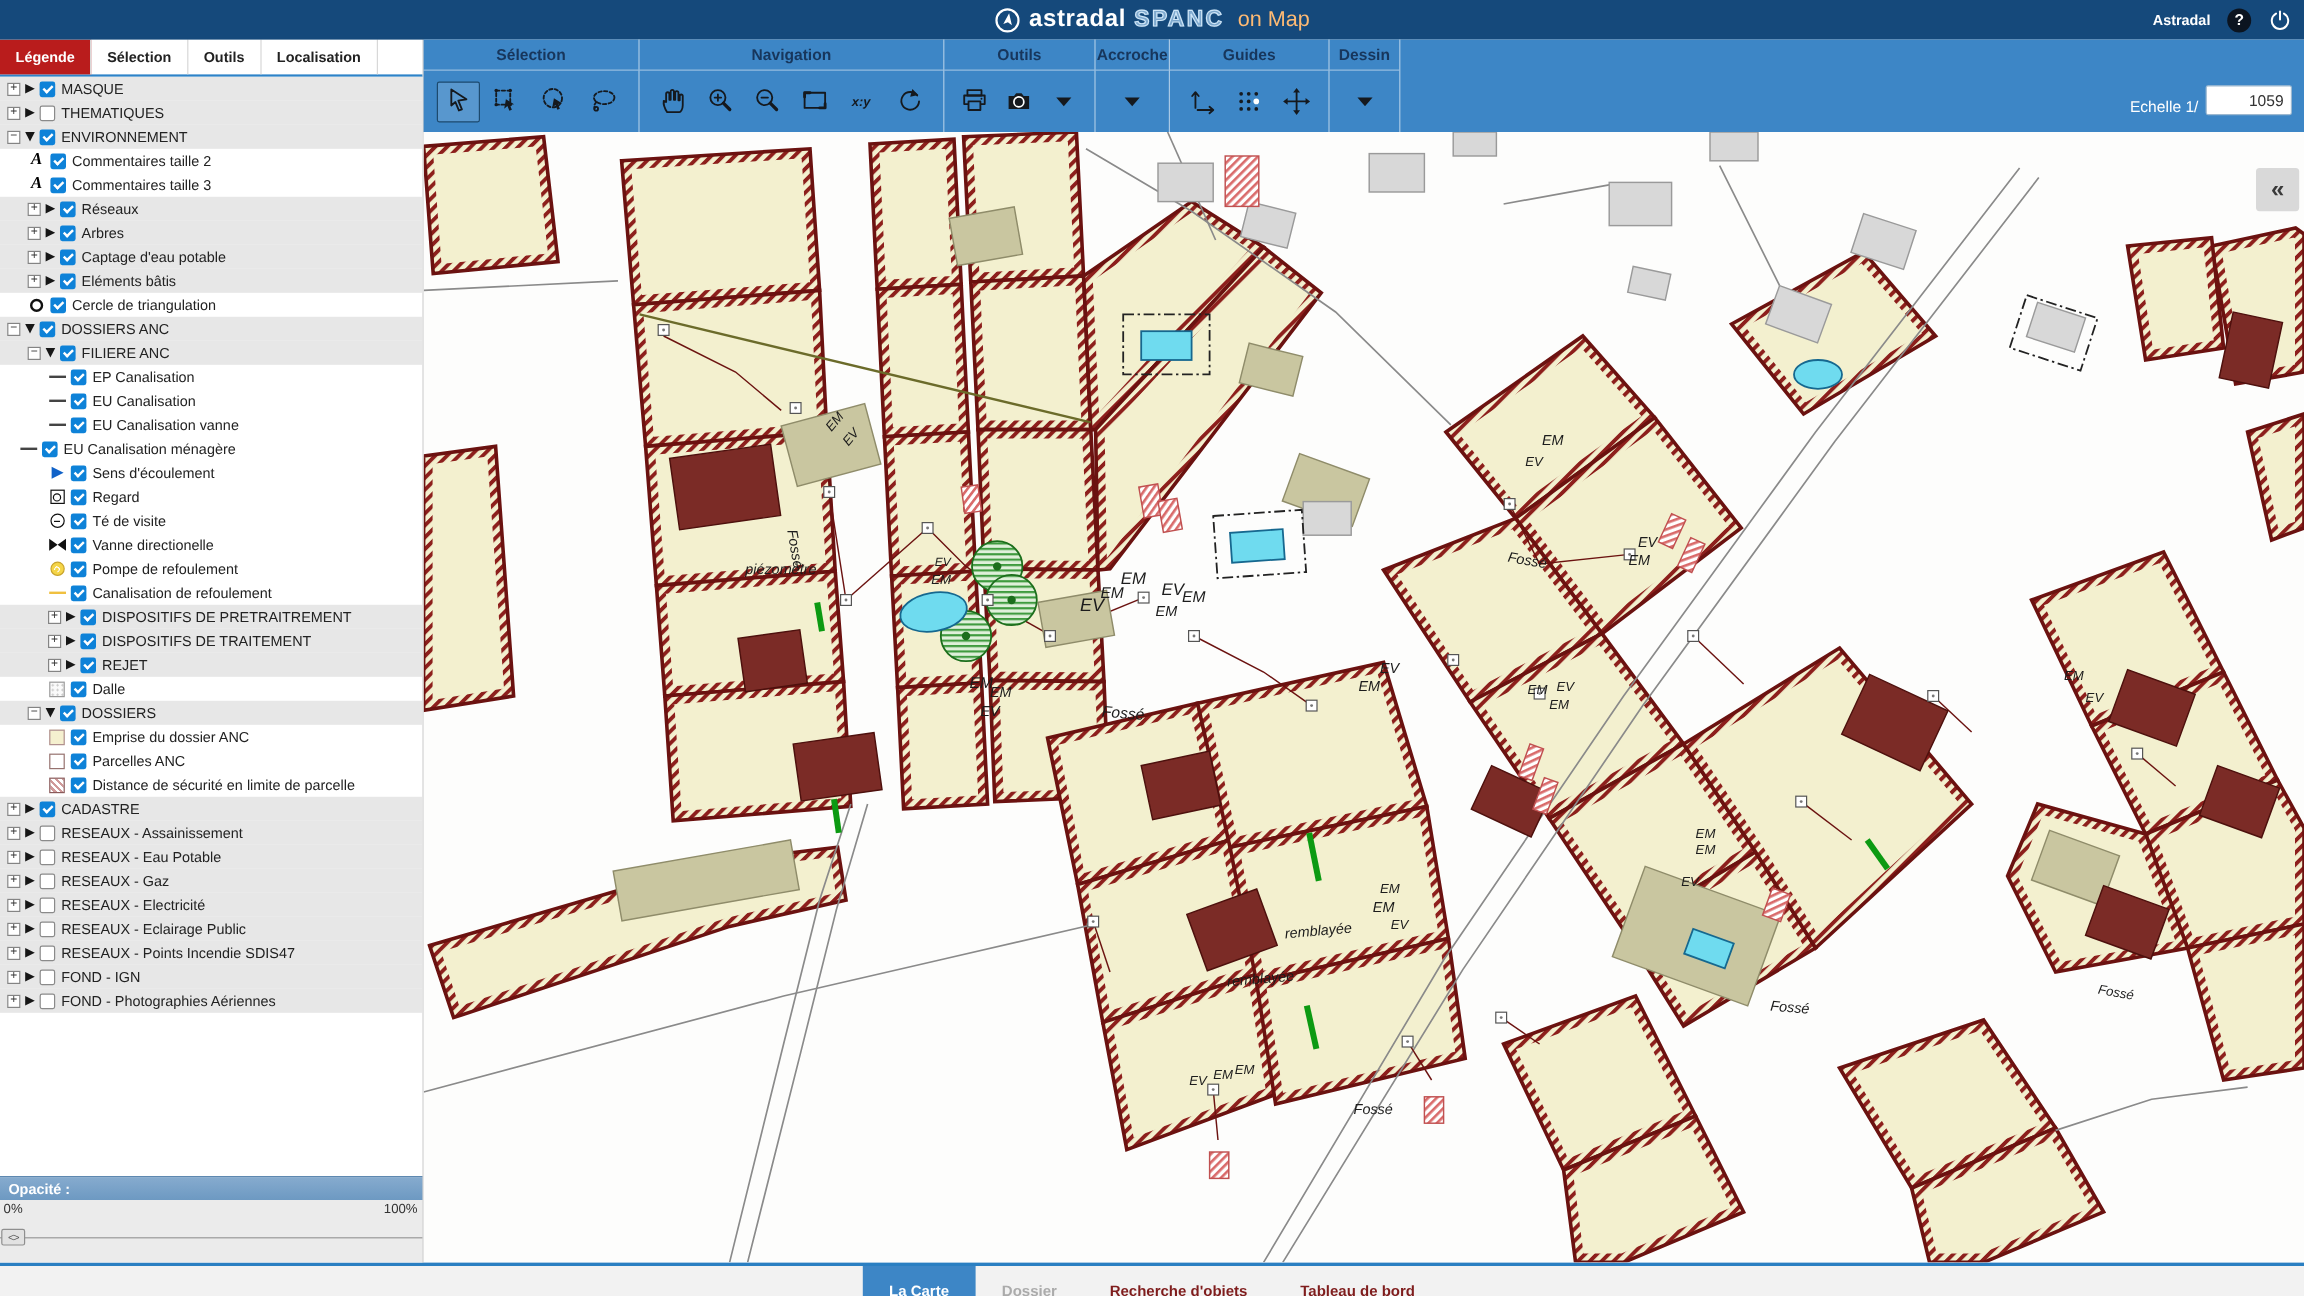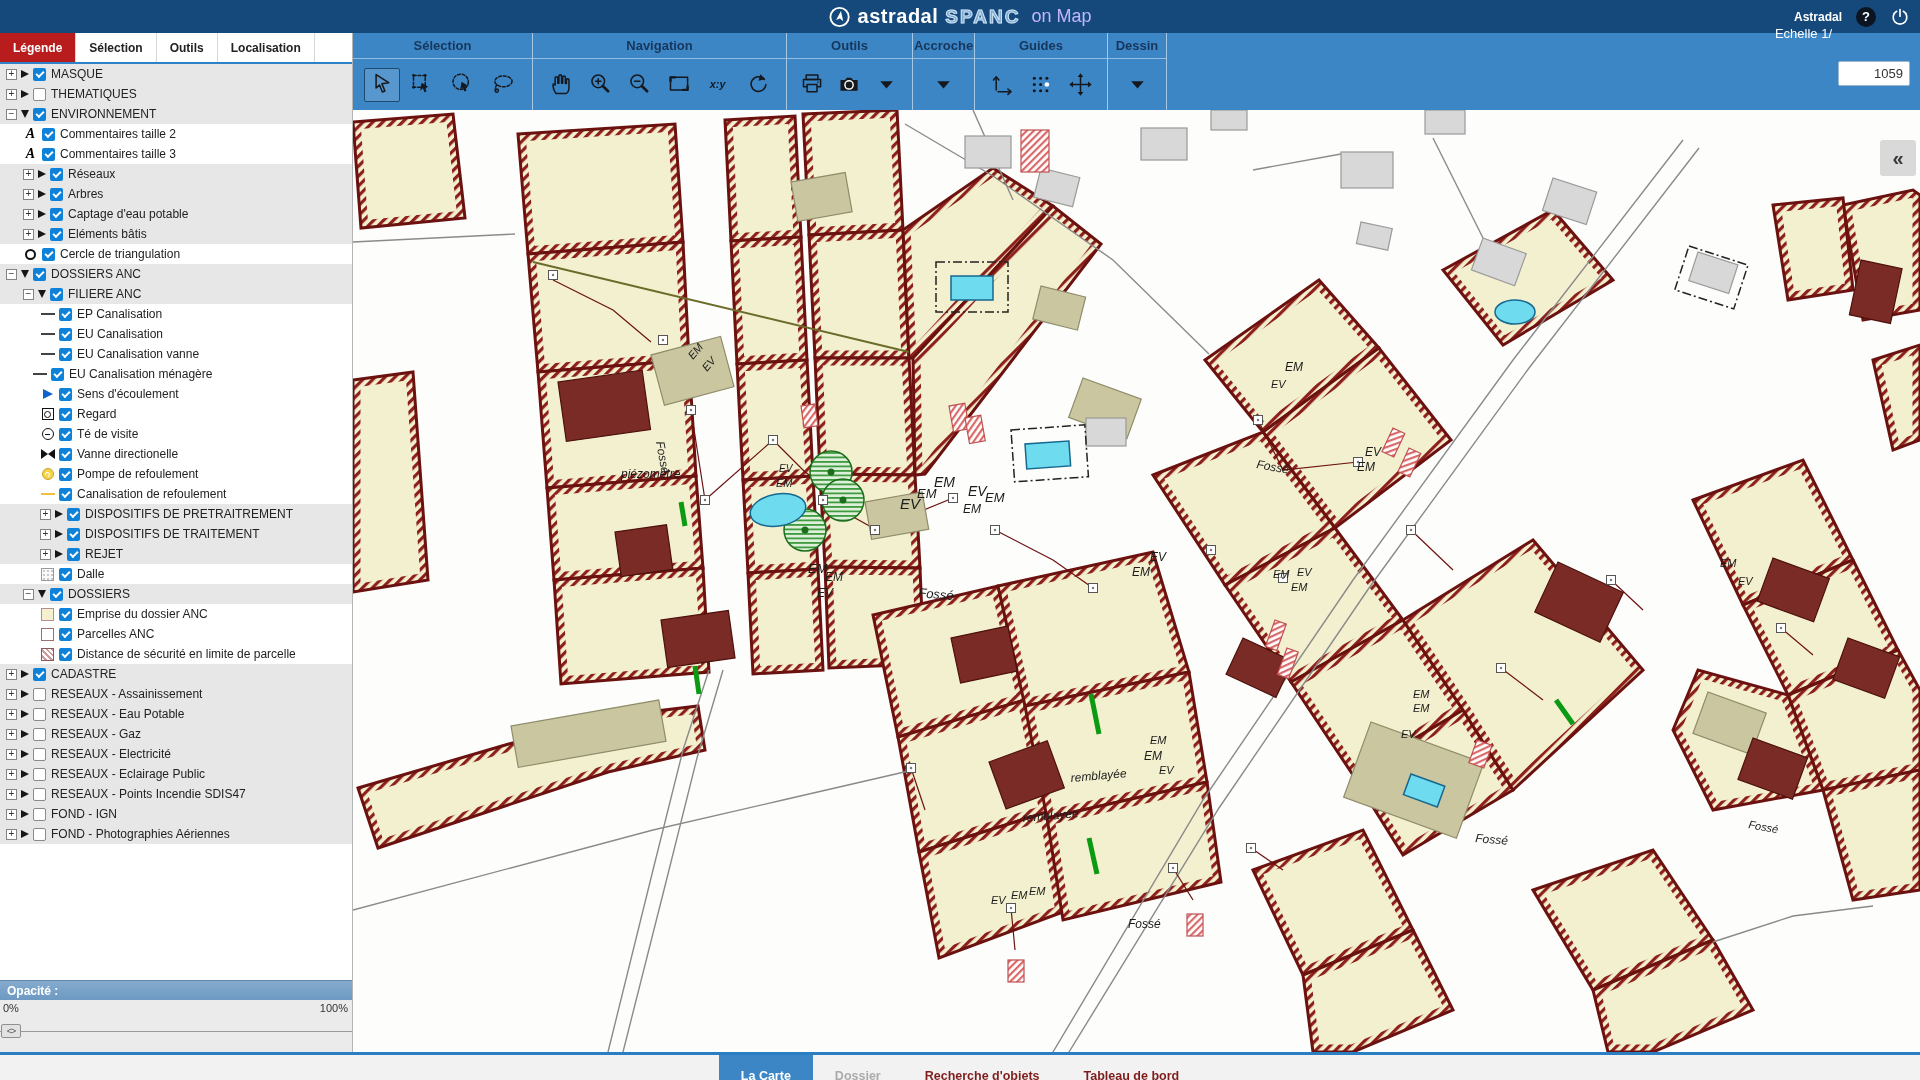--- a/index.html
+++ b/index.html
@@ -6,21 +6,21 @@
     font-family:"Liberation Sans",sans-serif;background:#fff;}
   *{box-sizing:border-box;}
 
   
   .header{height:33px;background:#15497b;position:relative;display:flex;align-items:center;}
   .brand{position:absolute;left:50%;top:0;height:33px;transform:translateX(-50%);
     display:flex;align-items:center;gap:7px;white-space:nowrap;}
   .brand .logo-txt{color:#fff;font-weight:bold;font-size:20px;letter-spacing:.5px;}
   .brand .spanc{font-size:19px;font-weight:bold;letter-spacing:2px;color:rgba(21,73,123,.2);
     -webkit-text-stroke:1px #cfe6f8;text-shadow:0 0 1px #9fc6e8;}
-  .brand .onmap{color:#c4b5fd;font-size:18px;font-weight:400;margin-left:4px;}
+  .brand .onmap{color:#fdba74;font-size:18px;font-weight:400;margin-left:4px;}
   .hdr-right{position:absolute;right:10px;top:0;height:33px;display:flex;align-items:center;gap:14px;}
   .hdr-user{color:#fff;font-size:12px;font-weight:bold;}
   .help-ic{width:20px;height:20px;border-radius:50%;background:#0b1420;color:#fff;font-weight:bold;
     font-size:13px;display:flex;align-items:center;justify-content:center;cursor:pointer;}
 
   
   .main{display:flex;height:1019px;}
   .sidebar{width:353px;flex:none;background:#fff;border-right:1px solid #b5b5b5;
     display:flex;flex-direction:column;}
   .rightcol{flex:1;display:flex;flex-direction:column;min-width:0;}
@@ -88,21 +88,21 @@
   
   .toolbar{height:77px;background:#3d86c6;display:flex;flex:none;position:relative;}
   .tb-section{display:flex;flex-direction:column;border-right:1px solid rgba(255,255,255,.55);flex:none;}
   .tb-label{height:26px;display:flex;align-items:center;justify-content:center;color:#17365c;
     font-size:13px;font-weight:bold;border-bottom:1px solid rgba(255,255,255,.45);}
   .tb-icons{flex:1;display:flex;align-items:center;justify-content:space-evenly;padding:0 6px;}
   .tb-btn{width:36px;height:34px;display:flex;align-items:center;justify-content:center;cursor:pointer;
     border-radius:2px;}
   .tb-btn.sel{border:1px solid #1d4a6e;background:rgba(255,255,255,.14);}
   .tb-btn svg{width:27px;height:27px;}
-  .tb-scale{position:absolute;right:10px;bottom:24px;display:flex;align-items:flex-start;gap:6px;
+  .tb-scale{position:absolute;right:10px;bottom:14px;display:flex;align-items:flex-end;gap:6px;
     color:#fff;font-size:13px;}
   .tb-scale input{width:72px;height:25px;border:1px solid #9cb8d0;border-radius:2px;text-align:right;
     font-size:13px;padding-right:6px;color:#333;font-family:"Liberation Sans",sans-serif;margin-top:35px;}
 
   
   .map-wrap{flex:1;position:relative;background:#fdfdfc;overflow:hidden;}
   .map-wrap svg{display:block;}
   .collapse-btn{position:absolute;right:4px;top:30px;width:36px;height:36px;background:#d9d9d9;
     border-radius:3px;display:flex;align-items:center;justify-content:center;font-size:20px;
     color:#3a3a3a;cursor:pointer;font-weight:bold;}
@@ -237,21 +237,21 @@
           <span class="cb on"></span>
           <span class="tlabel">EU Canalisation</span>
         </div>
         <div class="trow" style="padding-left: 40px;">
           <span class="ti">
             <span class="ti-dash"></span>
           </span>
           <span class="cb on"></span>
           <span class="tlabel">EU Canalisation vanne</span>
         </div>
-        <div class="trow" style="padding-left: 32px;">
+        <div class="trow" style="padding-left: 16px;">
           <span class="ti">
             <span class="ti-dash"></span>
           </span>
           <span class="cb on"></span>
           <span class="tlabel">EU Canalisation ménagère</span>
         </div>
         <div class="trow" style="padding-left: 40px;">
           <span class="ti">
             <span class="ti-arrblue"></span>
           </span>

